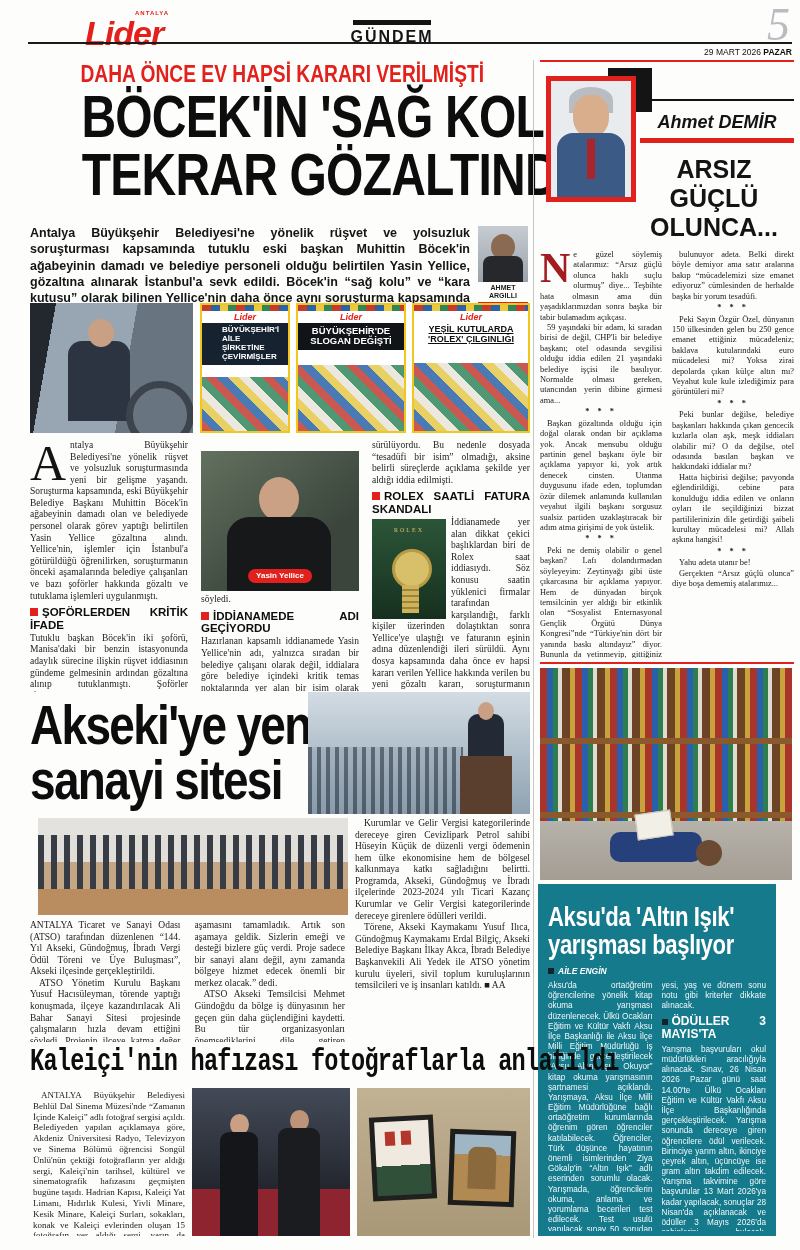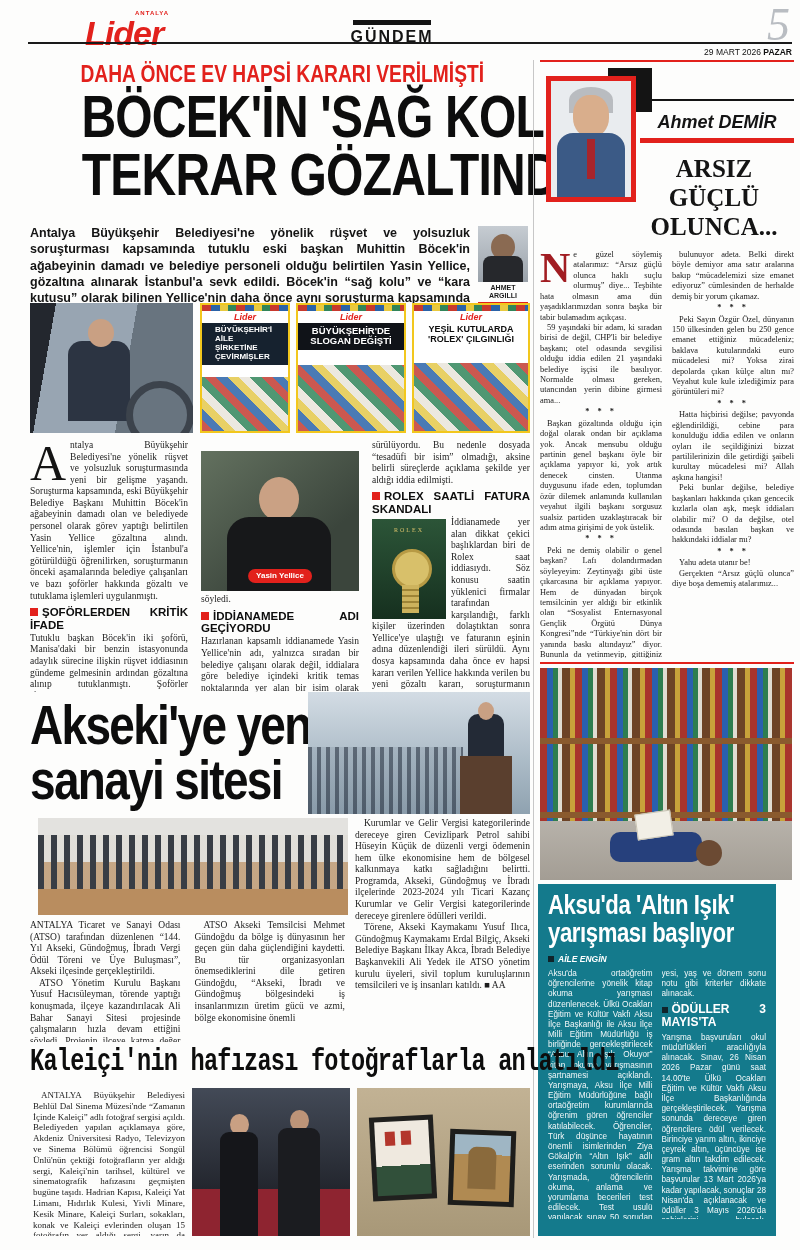--- a/index.html
+++ b/index.html
@@ -24,23 +24,23 @@
   .argilli .cap{font-family:"Liberation Sans",sans-serif;font-weight:700;font-size:7px;text-align:center;line-height:1.15;margin-top:2px;}
   .argilli .bar{height:3px;background:#e2211c;margin-top:2px;}
   .photo{position:absolute;overflow:hidden;}
   .photo-bus{left:30px;top:303px;width:163px;height:130px;background:linear-gradient(100deg,#23272e 0 14%,#98a5b2 14% 58%,#68747f 58% 100%);}
   .bus-man{position:absolute;left:38px;top:38px;width:62px;height:80px;background:#2c3442;border-radius:14px 14px 0 0;}
   .bus-head{position:absolute;left:58px;top:16px;width:26px;height:28px;background:#c9a083;border-radius:50%;}
   .bus-wheel{position:absolute;left:96px;top:78px;width:54px;height:54px;border:7px solid #3c434c;border-radius:50%;}
   .cover{position:absolute;top:303px;height:130px;border:2px solid #f2c71d;background:#fff;box-sizing:border-box;}
   .cover .mast{font-family:"Liberation Sans",sans-serif;font-weight:800;font-style:italic;color:#e2211c;font-size:9px;text-align:center;padding:1px 0;}
   .cover .strip{height:6px;background:repeating-linear-gradient(90deg,#c8392e 0 9px,#2a63a8 9px 18px,#e8c93f 18px 26px,#31855a 26px 34px);}
-  .cover .band1{background:#16222f;color:#fff;font-family:"Liberation Sans",sans-serif;font-weight:800;font-size:8px;line-height:1.12;padding:3px 13px;}
+  .cover .band1{background:#16222f;color:#fff;font-family:"Liberation Sans",sans-serif;font-weight:800;font-size:8px;line-height:1.12;padding:3px 20px;}
   .cover .band2{background:#101318;color:#fff;font-family:"Liberation Sans",sans-serif;font-weight:800;font-size:9.5px;line-height:1.1;padding:3px 3px;text-align:center;}
-  .cover .band3{background:#fff;color:#0d0d0d;font-family:"Liberation Sans",sans-serif;font-weight:800;font-size:9px;line-height:1.1;padding:2px 2px;text-align:center;}
+  .cover .band3{background:#fff;color:#0d0d0d;font-family:"Liberation Sans",sans-serif;font-weight:800;font-size:9px;line-height:1.1;padding:2px 2px;text-align:center;text-decoration:underline;}
   .cover .mosaic{position:absolute;left:0;right:0;bottom:0;background:repeating-linear-gradient(45deg,#c23b31 0 8px,#2a63a8 8px 16px,#e4c84a 16px 24px,#e8e4da 24px 32px,#31855a 32px 40px);opacity:.85;}
   .bodycols{left:30px;top:440px;width:500px;height:252px;display:flex;gap:13px;}
   .bcol{flex:1 1 0;overflow:hidden;}
   .btxt{font-size:9.5px;line-height:1.22;text-align:justify;color:#1c1c1c;}
   .btxt p{margin:0;text-indent:9px;}
   .btxt p.noind{text-indent:0;}
   .subhead{font-family:"Liberation Sans",sans-serif;font-weight:800;font-size:11.5px;line-height:1.08;color:#0d0d0d;margin:4px 0 2px;}
   .sq{display:inline-block;width:8px;height:8px;background:#e2211c;margin-right:4px;}
   .sq-dark{display:inline-block;width:6px;height:6px;background:#10242a;margin-right:4px;}
   .dropcap{float:left;font-family:"Liberation Serif",serif;font-size:50px;line-height:.8;padding:3px 4px 0 0;color:#141414;}
@@ -57,39 +57,39 @@
   .side-toprule{left:540px;width:254px;top:60px;height:2px;background:#e2211c;}
   .blk-square{left:608px;top:68px;width:44px;height:44px;background:#141414;}
   .demir-frame{left:546px;top:76px;width:80px;height:116px;border:5px solid #e2211c;background:#e9ecef;overflow:hidden;}
   .demir-hair{position:absolute;left:18px;top:6px;width:44px;height:26px;background:#b9bcc0;border-radius:50% 50% 0 0;}
   .demir-face{position:absolute;left:22px;top:14px;width:36px;height:42px;background:#d9ae8c;border-radius:45%;}
   .demir-suit{position:absolute;left:6px;top:52px;width:68px;height:64px;background:#3b5a86;border-radius:16px 16px 0 0;}
   .demir-tie{position:absolute;left:36px;top:58px;width:8px;height:40px;background:#a8252b;}
   .name-rule{left:640px;top:99px;width:154px;height:2px;background:#141414;}
   .colname{left:640px;top:112px;width:154px;text-align:center;font-family:"Liberation Sans",sans-serif;font-weight:800;font-style:italic;font-size:18px;color:#141414;}
   .colname-bar{left:640px;top:138px;width:154px;height:5px;background:#e2211c;}
-  .coltitle{left:634px;top:155px;width:160px;text-align:center;font-family:Liberation Serif, serif;font-weight:700;font-size:25px;line-height:1.15;color:#141414;}
+  .coltitle{left:634px;top:155px;width:160px;text-align:center;font-family:Liberation Sans, sans-serif;font-weight:700;font-size:25px;line-height:1.15;color:#141414;}
   .colbody{left:540px;top:250px;width:254px;height:408px;display:flex;gap:10px;}
   .colbody .c{flex:1 1 0;overflow:hidden;}
   .ctxt{font-size:8.4px;line-height:1.24;text-align:justify;color:#202020;}
   .ctxt p{margin:0;text-indent:7px;}
   .ctxt p.noind{text-indent:0;}
   .ctxt p.sep,.wtxt p.sep{text-align:center;text-indent:0;font-weight:700;letter-spacing:3px;margin:1px 0;}
   .dropcap-n{float:left;font-family:"Liberation Serif",serif;font-size:42px;line-height:.78;padding:2px 3px 0 0;color:#a11d22;font-weight:700;}
   .side-redrule{left:540px;width:254px;top:662px;height:2px;background:#e2211c;}
   .photo-books{left:540px;top:668px;width:252px;height:212px;}
   .books-top{position:absolute;inset:0 0 28% 0;background:repeating-linear-gradient(90deg,#a8342c 0 7px,#2a5fae 7px 13px,#2e7d4f 13px 18px,#e0dcd2 18px 22px,#6d4326 22px 30px,#c8a23a 30px 35px),linear-gradient(#9c6a38,#9c6a38);}
   .books-shelf1{position:absolute;left:0;right:0;top:33%;height:6px;background:#8a5a2e;}
   .books-shelf2{position:absolute;left:0;right:0;top:68%;height:6px;background:#8a5a2e;}
   .books-floor{position:absolute;left:0;right:0;bottom:0;height:28%;background:linear-gradient(#b7b2aa,#a39d94);}
   .boy-body{position:absolute;left:70px;bottom:18px;width:92px;height:30px;background:#26407c;border-radius:10px;}
   .boy-head{position:absolute;left:156px;bottom:14px;width:26px;height:26px;background:#6b4a33;border-radius:50%;}
   .boy-book{position:absolute;left:96px;bottom:42px;width:34px;height:24px;background:#f2efe6;border:1px solid #c9c4b4;transform:rotate(-8deg);}
   
-  .teal{left:538px;top:884px;width:238px;height:352px;background:#147a8c;box-sizing:border-box;padding:8px 10px;color:#fff;}
+  .teal{left:538px;top:884px;width:238px;height:352px;background:#147a8c;box-sizing:border-box;padding:20px 10px;color:#fff;}
   .teal-head{font-family:"Liberation Sans",sans-serif;font-weight:800;font-size:27px;line-height:1.02;color:#fff;letter-spacing:-.5px;}
   .teal-byline{font-family:"Liberation Sans",sans-serif;font-style:italic;font-size:8.5px;font-weight:700;color:#fff;margin:7px 0 5px;}
   .teal-cols{display:flex;gap:9px;height:250px;overflow:hidden;}
   .teal-cols .c{flex:1 1 0;overflow:hidden;}
   .wtxt{font-family:"Liberation Sans",sans-serif;font-size:8.2px;line-height:1.24;text-align:justify;color:#f2f8f9;}
   .wtxt p{margin:0 0 3px;text-indent:0;}
   .teal-sub{font-family:"Liberation Sans",sans-serif;font-weight:800;font-size:12px;line-height:1.1;color:#fff;margin:3px 0 4px;}
   
   .akshead{left:30px;top:698px;font-family:"Liberation Sans",sans-serif;font-weight:800;font-size:56px;line-height:.98;letter-spacing:-2px;color:#0d0d0d;}
   .photo-speaker{left:308px;top:692px;width:222px;height:122px;background:linear-gradient(#d3dce4,#a9b9c5 60%,#8fa2b0);}
@@ -222,26 +222,26 @@
     <p class="noind"><span class="dropcap-n">N</span><span>e güzel söylemiş atalarımız: “Arsız güçlü olunca haklı suçlu olurmuş” diye... Teşbihte hata olmasın ama dün yaşadıklarımızdan sonra başka bir tabir bulamadım açıkçası.</span></p>
     <div>
         <p>59 yaşındaki bir adam, ki sıradan birisi de değil, CHP'li bir belediye başkanı; otel odasında sevgilisi olduğu iddia edilen 21 yaşındaki belediye işçisi ile basılıyor. Normalde olması gereken, utancından yerin dibine girmesi ama...</p>
         <p class="sep">* * *</p>
         <p>Başkan gözaltında olduğu için doğal olarak ondan bir açıklama yok. Ancak mensubu olduğu partinin genel başkanı öyle bir açıklama yapıyor ki, yok artık denecek cinsten. Utanma duygusunu ifade eden, toplumdan özür dilemek anlamında kullanılan veyahut ilgili başkanı sorgusuz sualsiz partiden uzaklaştıracak bir adım atma girişimi de yok üstelik.</p>
         <p class="sep">* * *</p>
         <p>Peki ne demiş olabilir o genel başkan? Lafı dolandırmadan söyleyeyim: Zeytinyağı gibi üste çıkarcasına bir açıklama yapıyor. Hem de dünyadan birçok temsilcinin yer aldığı bir etkinlik olan “Sosyalist Enternasyonal Gençlik Örgütü Dünya Kongresi”nde “Türkiye'nin dört bir yanında baskı altındayız” diyor. Bununla da yetinmeyip, gittiğiniz yerlerde bizim yaşadıklarımızı anlatın tavsiyesinde</p>
       </div>
   </div>
   <div class="c ctxt">
-      <p>bulunuyor adeta. Belki direkt böyle demiyor ama satır aralarına bakıp “mücadelemizi size emanet ediyoruz” cümlesinden de herhalde demiş bir yorum çıkamaz.</p>
+      <p>bulunuyor adeta. Belki direkt böyle demiyor ama satır aralarına bakıp “mücadelemizi size emanet ediyoruz” cümlesinden de herhalde başka bir yorum tesadüfi.</p>
       <p class="sep">* * *</p>
       <p>Peki Sayın Özgür Özel, dünyanın 150 ülkesinden gelen bu 250 gence emanet ettiğiniz mücadeleniz; baklava kutularındaki euro mücadelesi mi? Yoksa zirai depolarda çıkan külçe altın mı? Veyahut kule kule izlediğimiz para görüntüleri mi?</p>
       <p class="sep">* * *</p>
+      <p>Peki bunlar değilse, belediye başkanları hakkında çıkan gencecik kızlarla olan aşk, meşk iddiaları olabilir mi? O da değilse, otel odasında basılan başkan ve hakkındaki iddialar mı?</p>
       <p>Hatta hiçbirisi değilse; pavyonda eğlendirildiği, cebine para konulduğu iddia edilen ve onların oyları ile seçildiğinizi bizzat partililerinizin dile getirdiği şaibeli kurultay mücadelesi mi? Allah aşkına hangisi!</p>
-      <p>Peki bunlar değilse, belediye başkanları hakkında çıkan gencecik kızlarla olan aşk, meşk iddiaları olabilir mi? O da değilse, otel odasında basılan başkan ve hakkındaki iddialar mı?</p>
       <p class="sep">* * *</p>
       <p>Yahu adeta utanır be!</p>
       <p>Gerçekten “Arsız güçlü olunca” diye boşa dememiş atalarımız...</p>
     </div>
 </div>
 <div class="abs side-redrule"></div>
 
 <div class="abs photo photo-books">
   <div class="books-top"></div>
   <div class="books-shelf1"></div>
@@ -284,20 +284,21 @@
 </div>
 <div class="photo photo-crowd">
   <div class="crowd-row"></div>
 </div>
 <div class="abs akscols1">
   <div class="bcol btxt">
       <p class="noind">ANTALYA Ticaret ve Sanayi Odası (ATSO) tarafından düzenlenen “144. Yıl Akseki, Gündoğmuş, İbradı Vergi Ödül Töreni ve Üye Buluşması”, Akseki ilçesinde gerçekleştirildi.</p>
       <p>ATSO Yönetim Kurulu Başkanı Yusuf Hacısüleyman, törende yaptığı konuşmada, ilçeye kazandırılacak Ali Bahar Sanayi Sitesi projesinde çalışmaların hızla devam ettiğini söyledi. Projenin ilçeye katma değer kazandıracağını ifade eden Hacısüleyman, “Kısa süre içerisinde fikir</p>
     </div>
   <div class="bcol btxt">
+      <p class="noind">aşamasını tamamladık. Artık son aşamaya geldik. Sizlerin emeği ve desteği bizlere güç verdi. Proje sadece bir sanayi alanı değil, aynı zamanda bölgeye hizmet edecek önemli bir merkez olacak.” dedi.</p>
       <p>ATSO Akseki Temsilcisi Mehmet Gündoğdu da bölge iş dünyasının her geçen gün daha güçlendiğini kaydetti. Bu tür organizasyonları önemsediklerini dile getiren Gündoğdu, “Akseki, İbradı ve Gündoğmuş bölgesindeki iş insanlarımızın üretim gücü ve azmi, bölge ekonomisine önemli</p>
     </div>
 </div>
 <div class="abs akscol3 btxt">
     <p>Kurumlar ve Gelir Vergisi kategorilerinde dereceye giren Cevizlipark Petrol sahibi Hüseyin Küçük de düzenli vergi ödemenin hem ülke ekonomisine hem de bölgesel kalkınmaya katkı sağladığını belirtti. Programda, Akseki, Gündoğmuş ve İbradı ilçelerinde 2023-2024 yılı Ticari Kazanç Kurumlar ve Gelir Vergisi kategorilerinde dereceye girenlere ödülleri verildi.</p>
     <p>Törene, Akseki Kaymakamı Yusuf Ilıca, Gündoğmuş Kaymakamı Erdal Bilgiç, Akseki Belediye Başkanı İlkay Akca, İbradı Belediye Başkanvekili Ali Yedek ile ATSO yönetim kurulu üyeleri, sivil toplum kuruluşlarının temsilcileri ve iş insanları katıldı. ■ AA</p>
   </div>
 
 <div class="abs kalhead"><span class="cond-l" style="transform:scaleX(.76);">Kaleiçi'nin hafızası fotoğraflarla anlatıldı</span></div>
 <div class="abs kaltxt ktxt">

